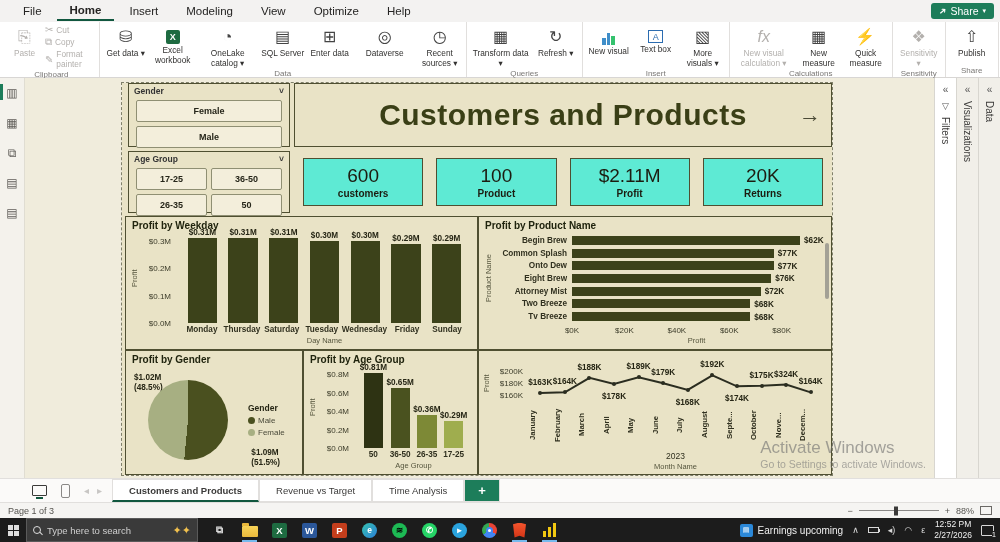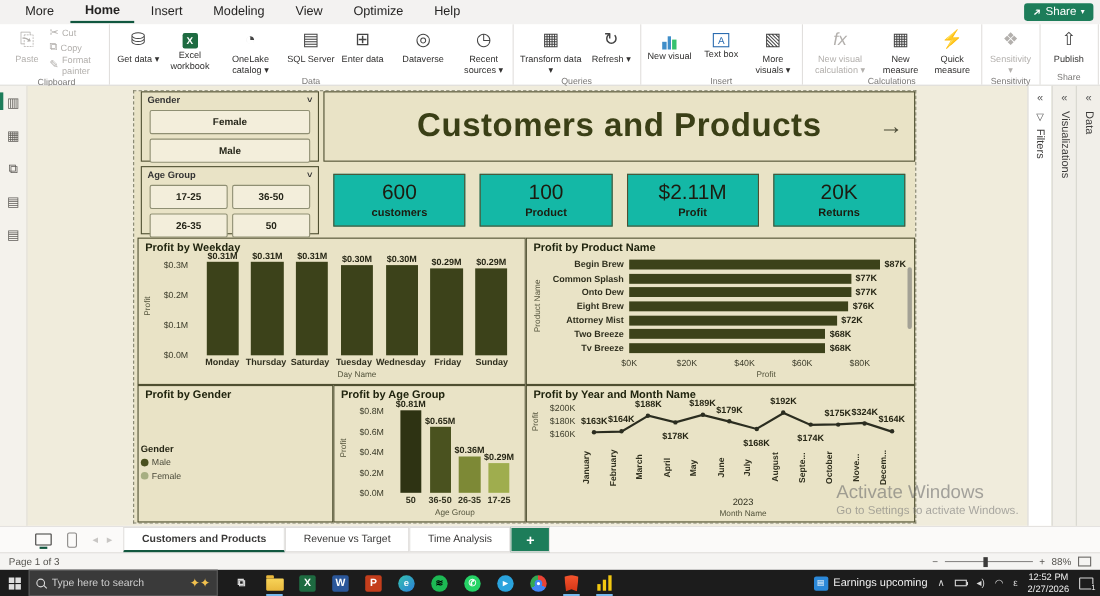--- a/index.html
+++ b/index.html
@@ -62,21 +62,21 @@
     font-size:9px; font-weight:bold; color:#26261a; text-align:center; padding:5px 0; }
 
   
   .banner { display:flex; align-items:center; justify-content:center; position:relative; }
   .banner h1 { font-size:30px; font-weight:bold; color:#3a3f16; letter-spacing:0.5px; }
   .banner .arrow { position:absolute; right:10px; top:50%; transform:translateY(-50%);
     font-size:22px; color:#4a4a35; }
 
   
   .kpi-row { display:flex; gap:13px; padding:7px 9px; height:100%; }
-  .kpi-card { flex:1; background:#14b8a6; border:1.3px solid #4f4f31; display:flex;
+  .kpi-card { flex:1; background:#5eead4; border:1.3px solid #4f4f31; display:flex;
     flex-direction:column; align-items:center; justify-content:center; gap:1px; }
   .kpi-value { font-size:19px; color:#1c1c10; }
   .kpi-label { font-size:10px; font-weight:bold; color:#1c1c10;text-align:center; }
 
   
   .bc-grid { position:absolute; inset:16px 4px 2px 2px; display:grid;
     grid-template-columns:12px 36px 1fr; grid-template-rows:1fr 13px 11px; }
   .axis-ylab { grid-column:1; grid-row:1; writing-mode:vertical-rl; transform:rotate(180deg);
     font-size:7.5px; color:#55553d; display:flex; align-items:center; justify-content:center; }
   .bc-ticks { grid-column:2; grid-row:1; position:relative; }
@@ -200,21 +200,21 @@
   .clock { text-align:center; font-size:8.5px; line-height:1.25; color:#f0f0f0; }
   .notif { position:relative; width:13px; height:11px; border:1.2px solid #d8d8d8; border-radius:1px; }
   .notif b { position:absolute; right:-3px; bottom:-3px; background:#1c1c1c; font-size:7px; color:#fff; font-weight:normal; }
 </style>
 </head>
 <body>
 
 <div class="app">
 
   <div class="menubar">
-    <span class="menu-item">More</span>
+    <span class="menu-item">File</span>
     <span class="menu-item active">Home</span>
     <span class="menu-item">Insert</span>
     <span class="menu-item">Modeling</span>
     <span class="menu-item">View</span>
     <span class="menu-item">Optimize</span>
     <span class="menu-item">Help</span>
     <span class="share-btn">
       <span class="share-ic">➔</span>
       <span>Share</span>
       <span class="caret">▾</span>
@@ -483,21 +483,21 @@
           </div>
         <div class="visual" style="left:356px;top:133px;width:354px;height:134px">
           <div class="vtitle">Profit by Product Name</div>
         <div class="bh-grid">
               <div class="axis-ylab" style="grid-row: 1;">Product Name</div>
               <div class="bh-rows">
                 <div class="bh-row">
                   <span class="bh-cat">Begin Brew</span>
                   <div class="bh-track">
                     <div class="bh-bar" style="width: 91.5789%; background: rgb(60, 66, 26);"></div>
-                    <span class="bh-val" style="left: 91.5789%;">$87K</span>
+                    <span class="bh-val" style="left: 91.5789%;">$62K</span>
                   </div>
                 </div>
                 <div class="bh-row">
                   <span class="bh-cat">Common Splash</span>
                   <div class="bh-track">
                     <div class="bh-bar" style="width: 81.0526%; background: rgb(60, 66, 26);"></div>
                     <span class="bh-val" style="left: 81.0526%;">$77K</span>
                   </div>
                 </div>
                 <div class="bh-row">
@@ -544,20 +544,31 @@
                 <span style="left: 84.2105%;">$80K</span>
               </div>
               <div class="bh-xlab">Profit</div>
             </div>
             <div class="v-scroll"></div>
           </div>
 
         <div class="visual" style="left:3px;top:267px;width:178px;height:125px">
           <div class="vtitle">Profit by Gender</div>
           <div class="pie-body">
+            <div class="pie-wrap">
+              <span class="pie-lab tl">
+                <span>$1.02M</span><br>
+                <span>(48.5%)</span>
+              </span>
+              <div class="pie" id="pie" style="background: conic-gradient(rgb(74, 80, 31) 0deg, rgb(74, 80, 31) 185.4deg, rgb(167, 175, 130) 185.4deg, rgb(167, 175, 130) 360deg);"></div>
+              <span class="pie-lab br">
+                <span>$1.09M</span><br>
+                <span>(51.5%)</span>
+              </span>
+            </div>
             <div class="pie-legend">
               <div class="legend-title">Gender</div>
               <div class="legend-item">
                 <span class="legend-dot" id="dot-male" style="background: rgb(74, 80, 31);"></span>
                 <span>Male</span>
               </div>
               <div class="legend-item">
                 <span class="legend-dot" id="dot-female" style="background: rgb(167, 175, 130);"></span>
                 <span>Female</span>
               </div>
@@ -602,21 +613,20 @@
                 <span>50</span>
                 <span>36-50</span>
                 <span>26-35</span>
                 <span>17-25</span>
               </div>
               <div class="axis-xlab">Age Group</div>
             </div>
           </div>
 
         <div class="visual" style="left:356px;top:267px;width:354px;height:125px">
-          <div class="vtitle">Profit by Year and Month Name</div>
         <div class="lc-grid">
               <div class="axis-ylab" style="grid-row: 1;">Profit</div>
               <div class="lc-ticks">
                 <span style="bottom: 13.2075%;">$160K</span>
                 <span style="bottom: 50.9434%; padding-left: 12px;">$180K</span>
                 <span style="bottom: 88.6792%;">$200K</span>
               </div>
               <div class="lc-area">
                 <svg viewBox="0 0 100 100" preserveAspectRatio="none">
                   <polyline points="4.166666666666666,81.13207547169812 12.5,79.24528301886792 20.833333333333336,33.9622641509434 29.166666666666668,52.83018867924528 37.5,32.075471698113205 45.83333333333333,50.943396226415096 54.166666666666664,71.69811320754717 62.5,26.41509433962264 70.83333333333334,60.37735849056604 79.16666666666666,58.490566037735846 87.5,54.71698113207547 95.83333333333334,79.24528301886792" fill="none" stroke="#2b2d20" stroke-width="2" vector-effect="non-scaling-stroke"></polyline>

